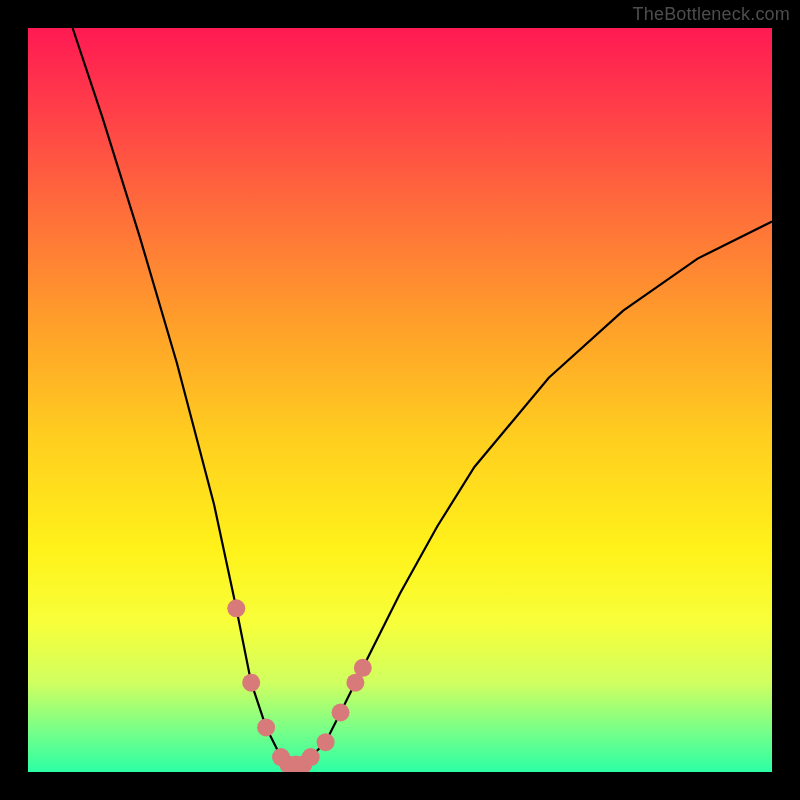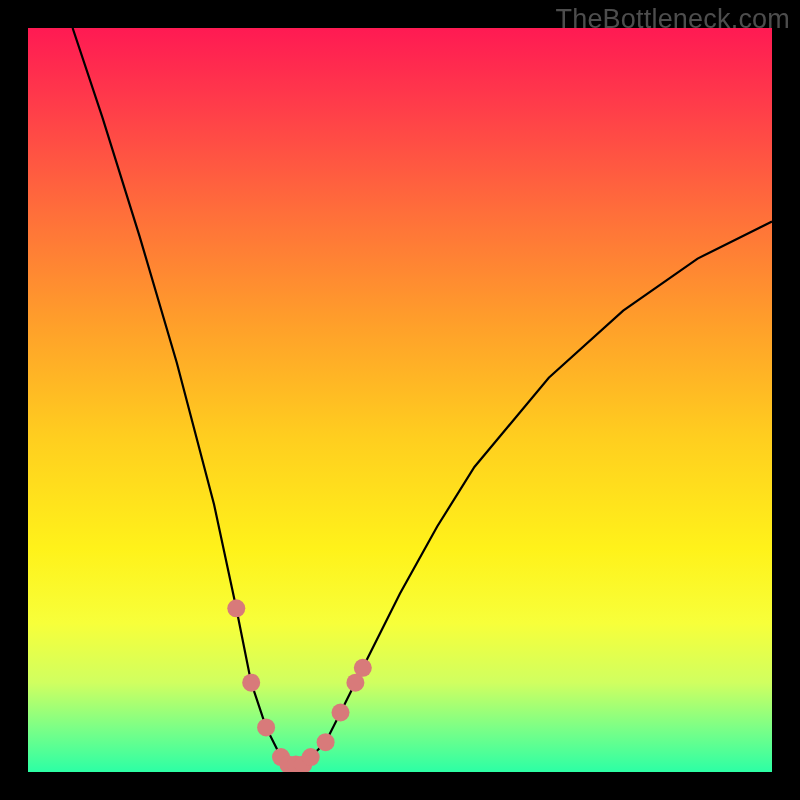--- a/index.html
+++ b/index.html
@@ -35,21 +35,21 @@
       #f7ff3a 80%,
       #d0ff60 88%,
       #7dff86 94%,
       #2cffa5 100%);
   }
   .watermark {
     position: absolute;
     top: 4px;
     right: 10px;
     color: #4d4d4d;
-    font-size: 27px;
+    font-size: 18px;
     font-weight: 500;
     letter-spacing: 0.2px;
     user-select: none;
   }
   svg.curve {
     position: absolute;
     top: 0;
     left: 0;
     width: 744px;
     height: 744px;

